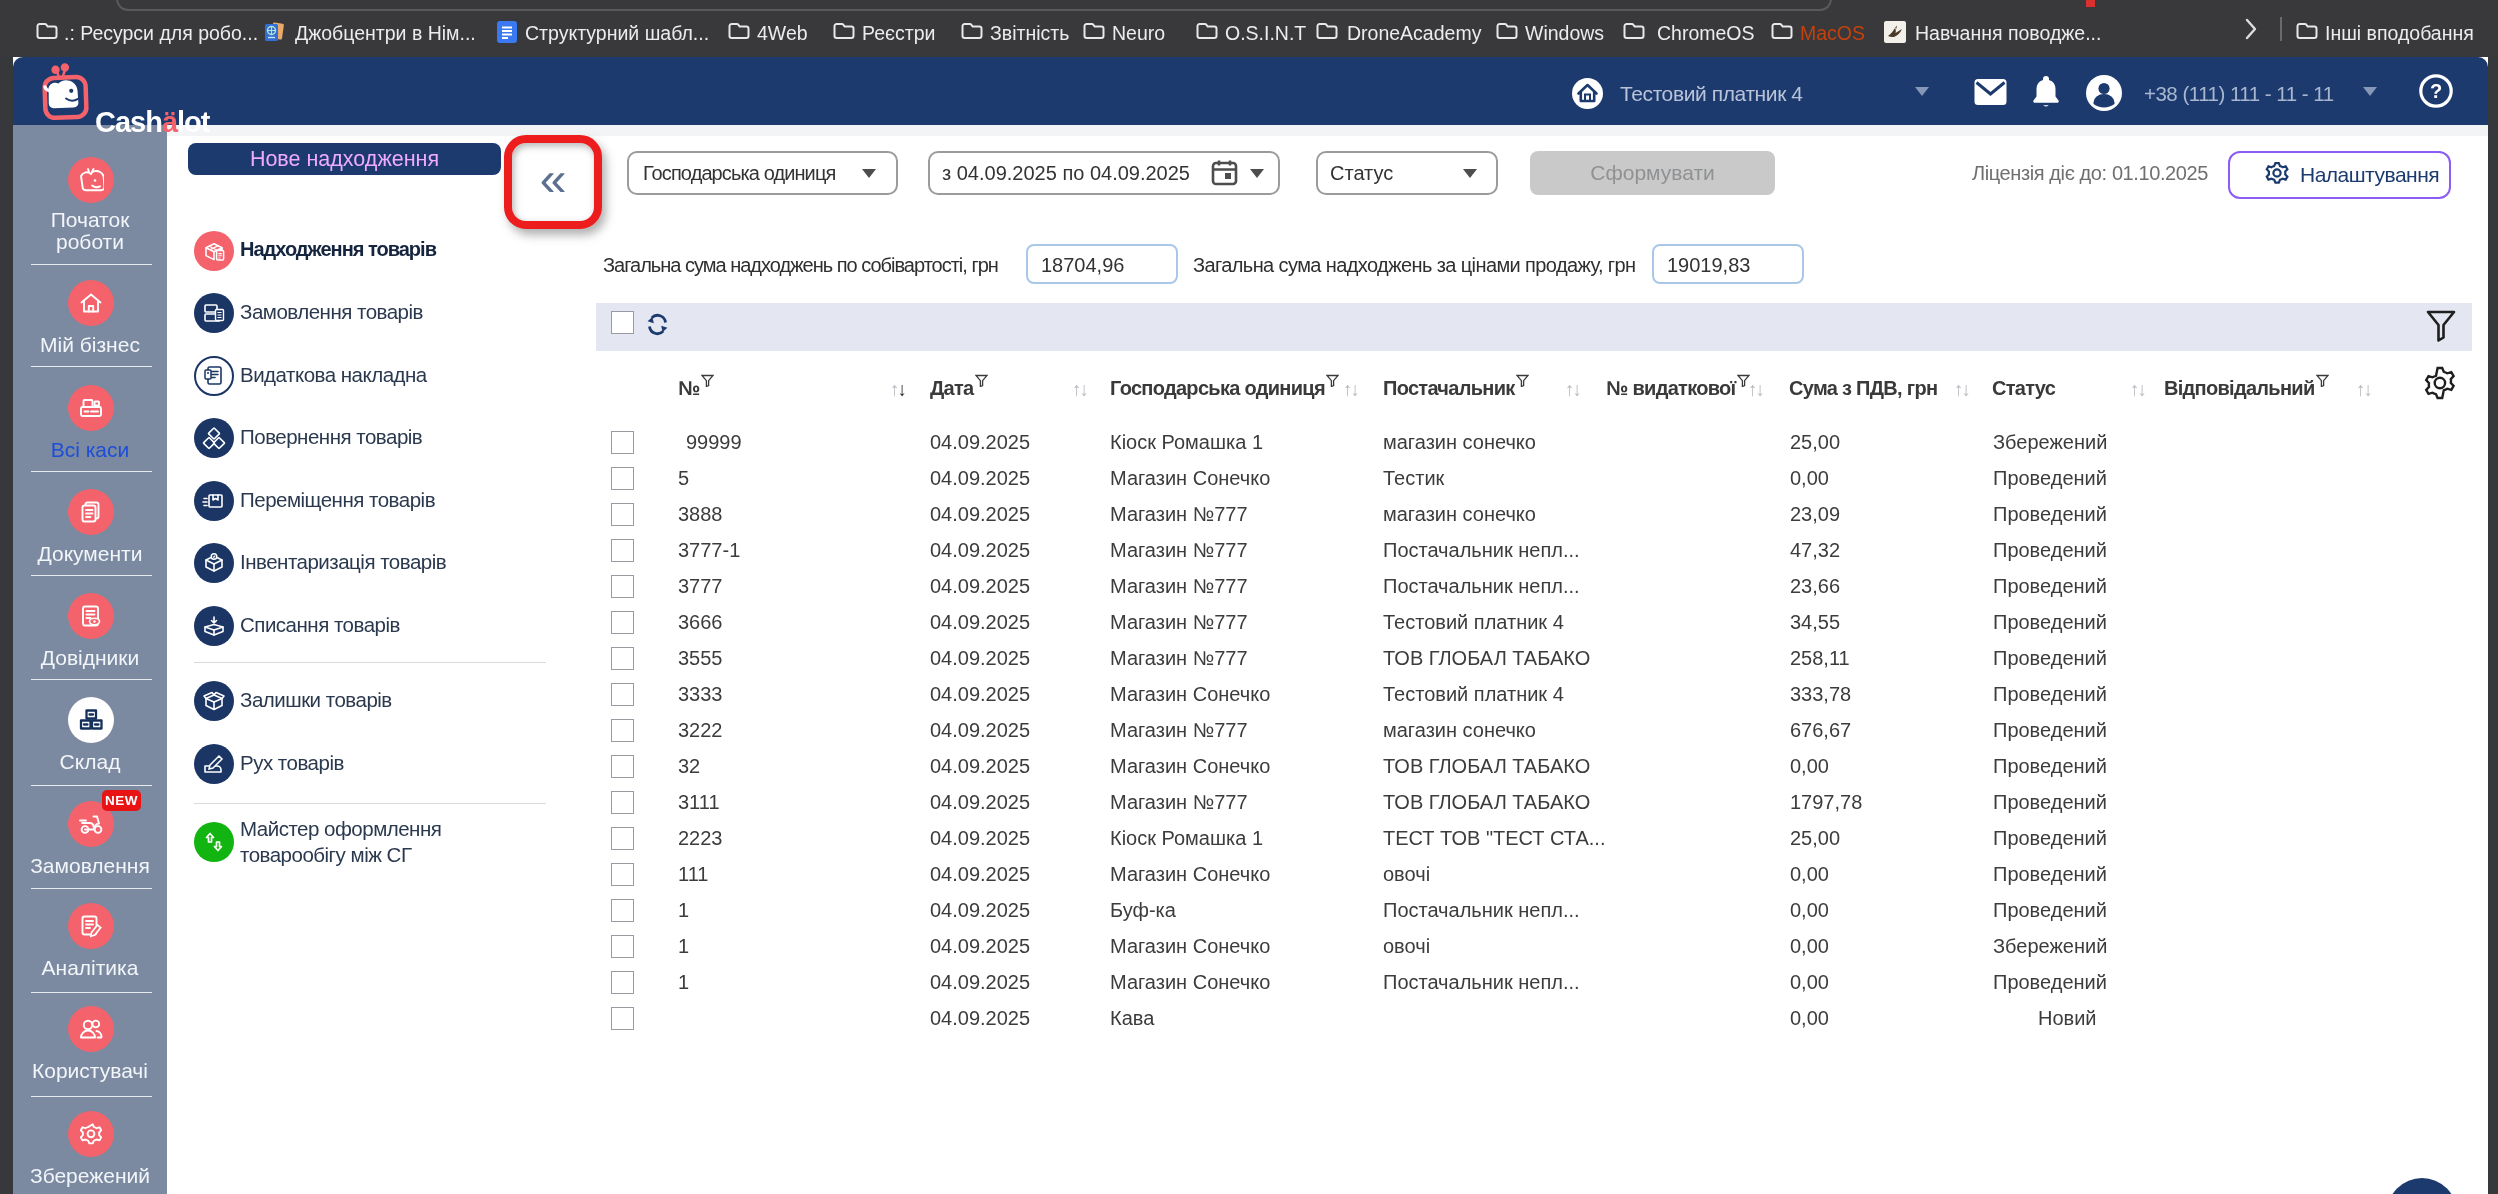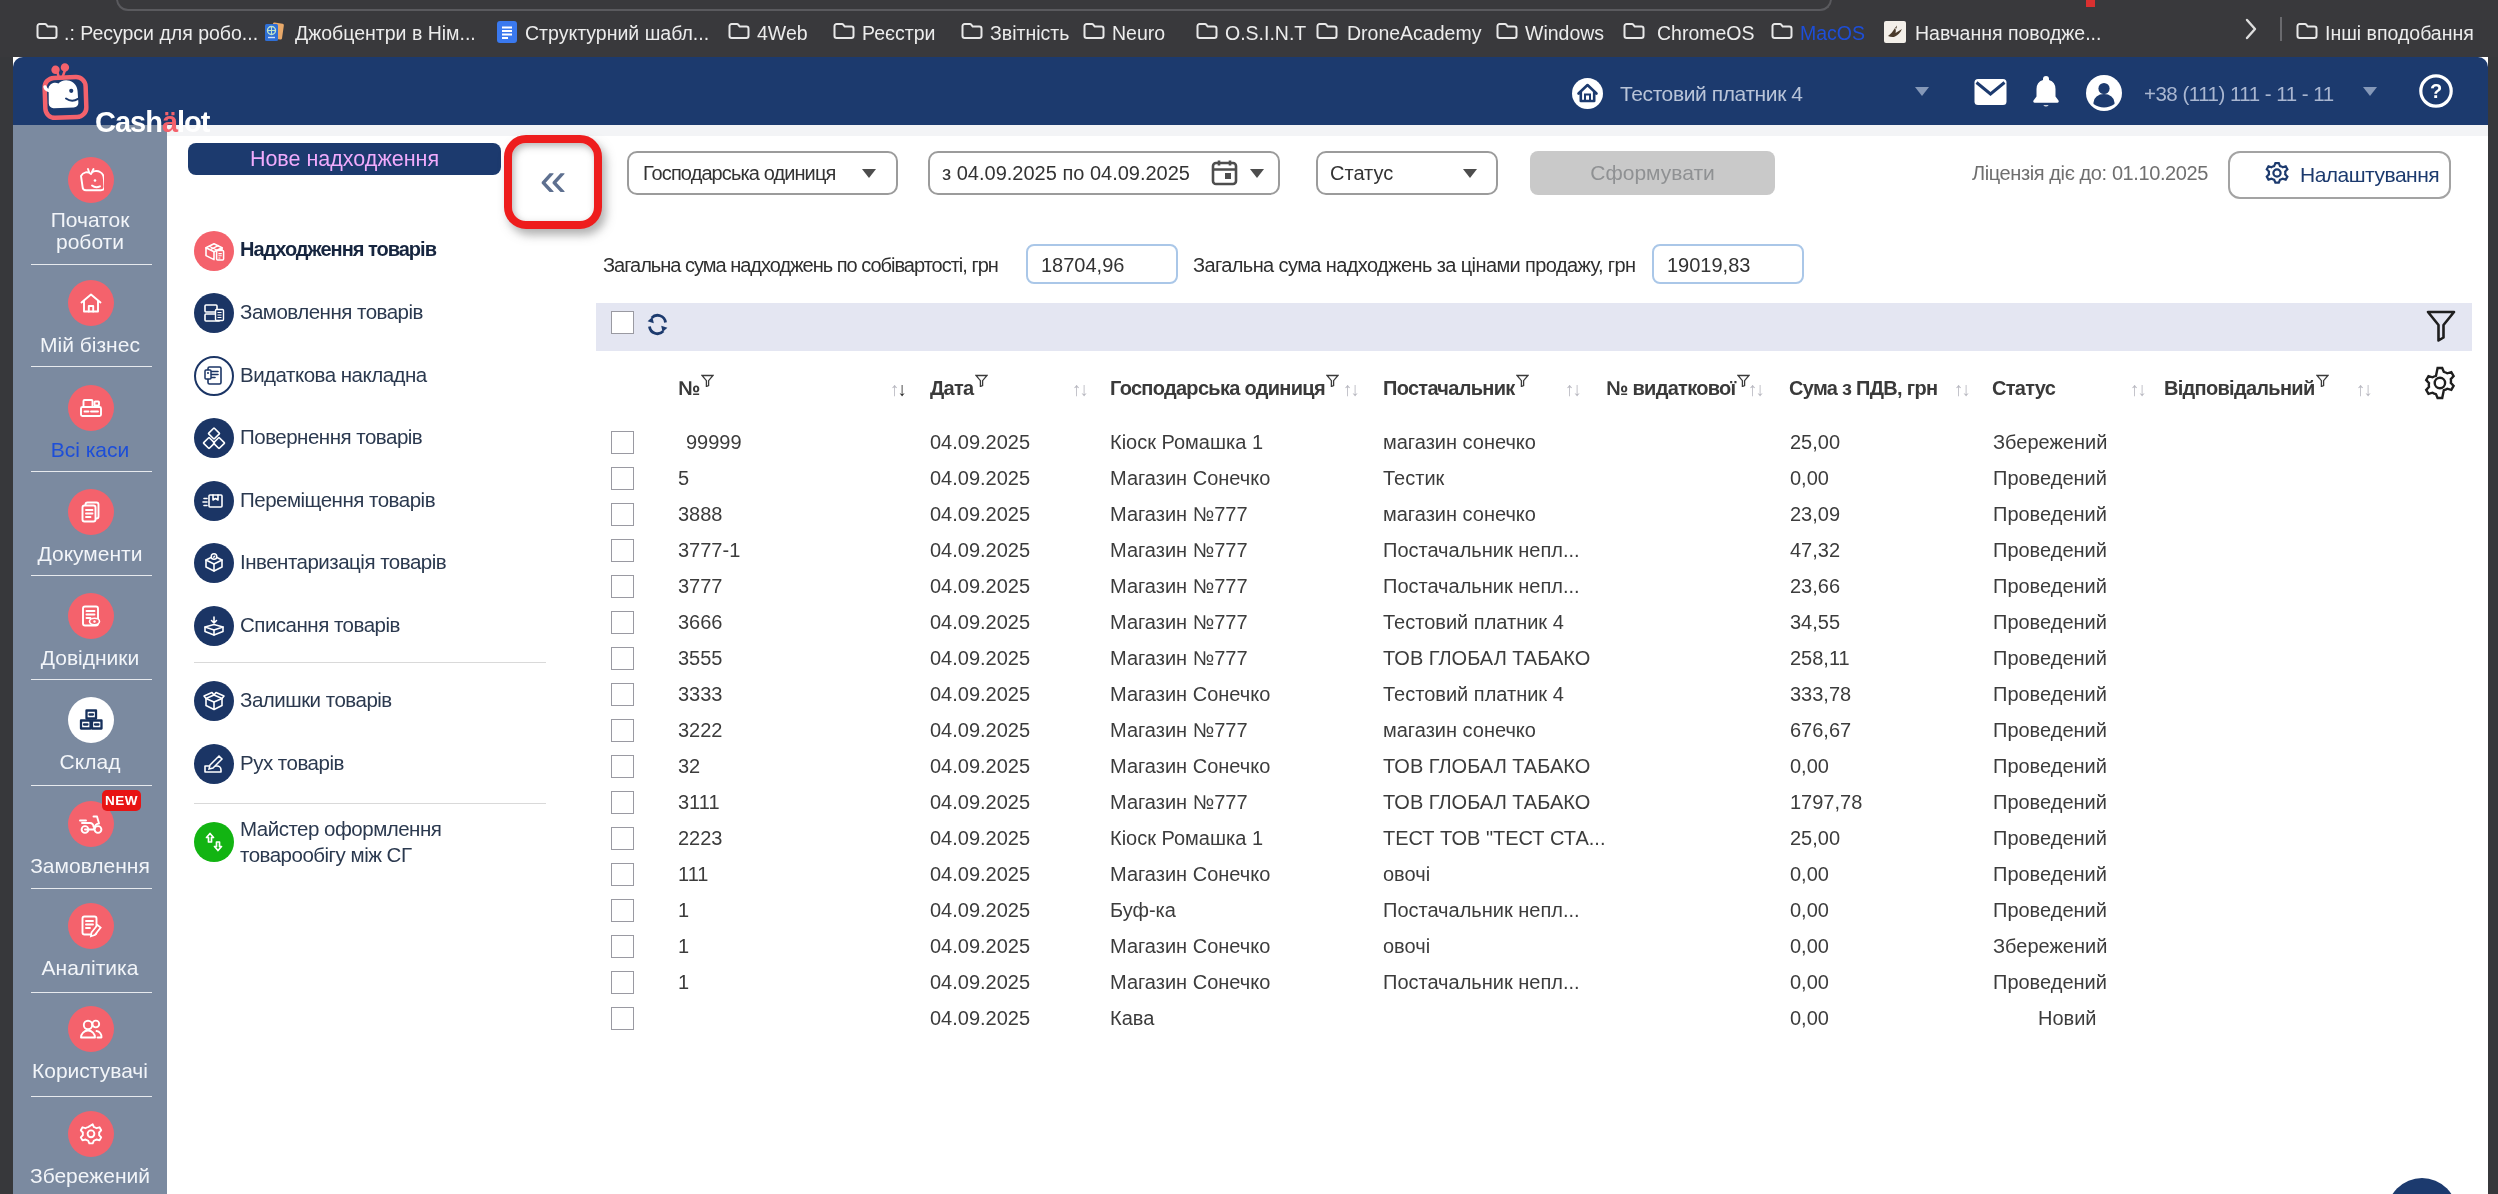--- a/index.html
+++ b/index.html
@@ -19,21 +19,21 @@
 .mi { position:absolute; left:194px; width:40px; height:40px; border-radius:50%; background:#1b3565; display:flex; align-items:center; justify-content:center; }
 .mi.coral { background:#f4626c; }
 .mi.white { background:#fff; border:2px solid #1b3565; }
 .mi.green { background:#12b412; }
 .mt { position:absolute; left:240px; color:#2b394f; font-size:20.5px; letter-spacing:-0.5px; white-space:nowrap; }
 .mt.bold { font-weight:bold; color:#16253f; font-size:20px; letter-spacing:-1px; }
 .md { position:absolute; left:194px; width:352px; height:0; border-top:1.5px solid #d9d9d9; }
 .caret { width:0; height:0; border-left:7px solid transparent; border-right:7px solid transparent; border-top:9px solid #4d4d4d; position:absolute; }
 #btnform { left:1530px; top:151px; width:245px; height:44px; background:#c9c9c9; border-radius:8px; color:#8f9193; font-size:21px; display:flex; align-items:center; justify-content:center; }
 #lic { left:1900px; top:151px; width:308px; height:44px; color:#6f6f6f; font-size:20px; letter-spacing:-0.4px; display:flex; align-items:center; justify-content:flex-end; }
-#btnset { left:2228px; top:151px; width:223px; height:48px; border:2px solid #a3a3a3; border-radius:12px; background:#fff; color:#1c3a6e; font-size:21px; letter-spacing:-0.5px; display:flex; align-items:center; }
+#btnset { left:2228px; top:151px; width:223px; height:48px; border:2px solid #8b5cf6; border-radius:12px; background:#fff; color:#1c3a6e; font-size:21px; letter-spacing:-0.5px; display:flex; align-items:center; }
 #toolbar { left:596px; top:303px; width:1876px; height:48px; background:#e4e6f2; }
 .cbx { position:absolute; width:23px; height:23px; background:#fff; border:1.5px solid #9a9aa2; }
 .th { position:absolute; top:378px; font-size:20px; letter-spacing:-0.7px; font-weight:bold; color:#3a3a3a; white-space:nowrap; }
 .thf { position:relative; top:-8px; left:1px; }
 .td { position:absolute; font-size:20px; color:#3c3c3c; white-space:nowrap; }
 #chat { left:2387px; top:1178px; width:70px; height:70px; border-radius:50%; background:#1c3a6e; }
 </style>
 </head>
 <body>
 
@@ -86,21 +86,21 @@
       <path d="M2.5 5.2 a2.2 2.2 0 0 1 2.2-2.2 h5.3 a1.5 1.5 0 0 1 1.2 0.6 l1.5 2 h6.6 a2.2 2.2 0 0 1 2.2 2.2 v7 a2.2 2.2 0 0 1 -2.2 2.2 h-14.6 a2.2 2.2 0 0 1 -2.2-2.2 z" fill="none" stroke="#e8e8e8" stroke-width="2"></path>
     </svg></div>
 <div class="abs" style="left:1525px;top:22px;color:#ececec;font-size:19.5px;white-space:nowrap;">Windows</div>
 <div class="abs" style="left:1622px;top:21px;"><svg width="24" height="20" viewBox="0 0 24 20" style="">
       <path d="M2.5 5.2 a2.2 2.2 0 0 1 2.2-2.2 h5.3 a1.5 1.5 0 0 1 1.2 0.6 l1.5 2 h6.6 a2.2 2.2 0 0 1 2.2 2.2 v7 a2.2 2.2 0 0 1 -2.2 2.2 h-14.6 a2.2 2.2 0 0 1 -2.2-2.2 z" fill="none" stroke="#e8e8e8" stroke-width="2"></path>
     </svg></div>
 <div class="abs" style="left:1657px;top:22px;color:#ececec;font-size:19.5px;white-space:nowrap;">ChromeOS</div>
 <div class="abs" style="left:1770px;top:21px;"><svg width="24" height="20" viewBox="0 0 24 20" style="">
       <path d="M2.5 5.2 a2.2 2.2 0 0 1 2.2-2.2 h5.3 a1.5 1.5 0 0 1 1.2 0.6 l1.5 2 h6.6 a2.2 2.2 0 0 1 2.2 2.2 v7 a2.2 2.2 0 0 1 -2.2 2.2 h-14.6 a2.2 2.2 0 0 1 -2.2-2.2 z" fill="none" stroke="#e8e8e8" stroke-width="2"></path>
     </svg></div>
-<div class="abs" style="left:1800px;top:22px;color:#1d4ed8;font-size:19.5px;white-space:nowrap;">MacOS</div>
+<div class="abs" style="left:1800px;top:22px;color:#c2410c;font-size:19.5px;white-space:nowrap;">MacOS</div>
 <div class="abs" style="left:1884px;top:21px;"><svg width="22" height="22" viewBox="0 0 22 22" style="">
       <rect x="0" y="0" width="22" height="22" rx="2" fill="#f3efe9"></rect>
       <path d="M4 15 C7 13 9 10 11 7 C12 9 12 10 11.5 12 L18 8 C16 12 14 14 11 15.5 C9 16.5 6.5 16 4 15 Z" fill="#4a3a2a"></path>
       <path d="M11 7 L13 4.5 L12.5 7.5 Z" fill="#4a3a2a"></path>
     </svg></div>
 <div class="abs" style="left:1915px;top:22px;color:#ececec;font-size:19.5px;white-space:nowrap;">Навчання поводже...</div>
 <div class="abs" style="left:2295px;top:21px;"><svg width="24" height="20" viewBox="0 0 24 20" style="">
       <path d="M2.5 5.2 a2.2 2.2 0 0 1 2.2-2.2 h5.3 a1.5 1.5 0 0 1 1.2 0.6 l1.5 2 h6.6 a2.2 2.2 0 0 1 2.2 2.2 v7 a2.2 2.2 0 0 1 -2.2 2.2 h-14.6 a2.2 2.2 0 0 1 -2.2-2.2 z" fill="none" stroke="#e8e8e8" stroke-width="2"></path>
     </svg></div>
 <div class="abs" style="left:2325px;top:22px;color:#ececec;font-size:19.5px;white-space:nowrap;">Інші вподобання</div>

